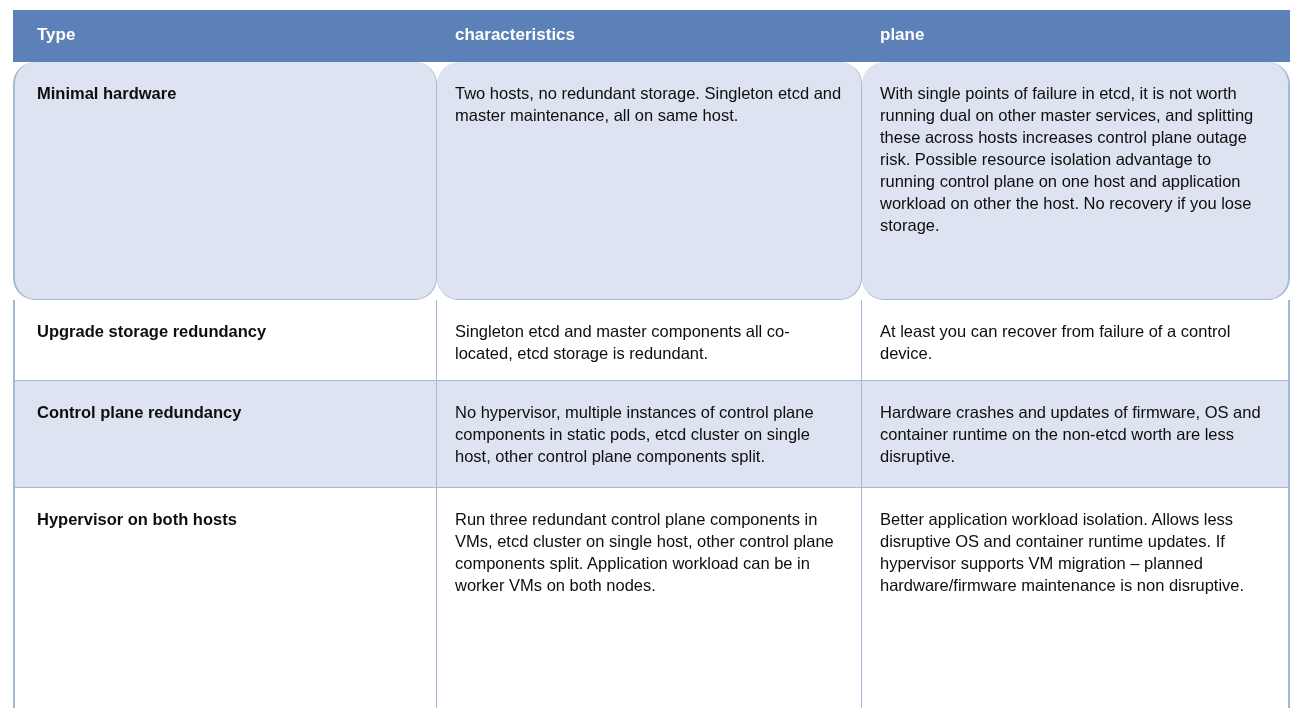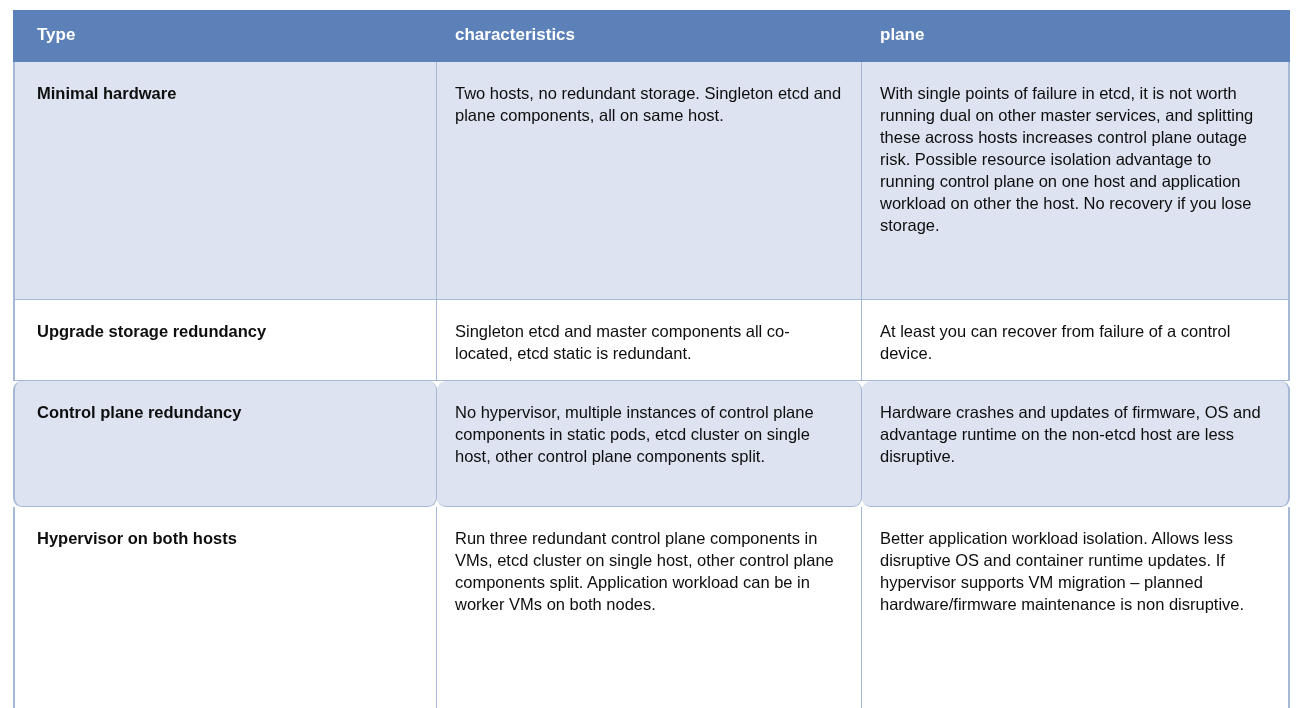--- a/index.html
+++ b/index.html
@@ -55,23 +55,23 @@
     border-bottom: 1.5px solid #a5b9d7;
     background: #ffffff;
   }
   td.first {
     border-left: 2px solid #a5b9d7;
     padding-left: 22px;
     font-weight: 700;
   }
   td.last { border-right: 2px solid #a5b9d7; }
   tr.alt td { background: #dde3f0; }
-  tr.r1 td { height: 238px; }
+  tr.r1 td { height: 238px; border-radius: 22px; }
   tr.r2 td { height: 80px; margin-top: 44px; }
-  tr.r3 td { height: 126px; border-radius: 9px; }
+  tr.r3 td { height: 107px; }
   tr.r4 td { height: 226px; border-bottom: 6px solid #7f1d1d; }
 </style>
 </head>
 <body>
 
 <div class="page">
   <table class="cmp-table">
     <colgroup>
       <col class="c1">
       <col class="c2">
@@ -80,32 +80,32 @@
     <thead>
       <tr>
         <th class="first">Type</th>
         <th>characteristics</th>
         <th class="last">plane</th>
       </tr>
     </thead>
     <tbody>
       <tr class="alt r1">
         <td class="first">Minimal hardware</td>
-        <td>Two hosts, no redundant storage. Singleton etcd and plane components, all on same host.</td>
+        <td>Two hosts, no redundant storage. Singleton etcd and master maintenance, all on same host.</td>
         <td class="last">With single points of failure in etcd, it is not worth running dual on other master services, and splitting these across hosts increases control plane outage risk. Possible resource isolation advantage to running control plane on one host and application workload on other the host. No recovery if you lose storage.</td>
       </tr>
       <tr class="r2">
         <td class="first">Upgrade storage redundancy</td>
-        <td>Singleton etcd and master components all co-located, etcd static is redundant.</td>
+        <td>Singleton etcd and master components all co-located, etcd storage is redundant.</td>
         <td class="last">At least you can recover from failure of a control device.</td>
       </tr>
       <tr class="alt r3">
         <td class="first">Control plane redundancy</td>
         <td>No hypervisor, multiple instances of control plane components in static pods, etcd cluster on single host, other control plane components split.</td>
-        <td class="last">Hardware crashes and updates of firmware, OS and advantage runtime on the non-etcd host are less disruptive.</td>
+        <td class="last">Hardware crashes and updates of firmware, OS and container runtime on the non-etcd worth are less disruptive.</td>
       </tr>
       <tr class="r4">
         <td class="first">Hypervisor on both hosts</td>
         <td>Run three redundant control plane components in VMs, etcd cluster on single host, other control plane components split. Application workload can be in worker VMs on both nodes.</td>
         <td class="last">Better application workload isolation. Allows less disruptive OS and container runtime updates. If hypervisor supports VM migration – planned hardware/firmware maintenance is non disruptive.</td>
       </tr>
     </tbody>
   </table>
 </div>
 

